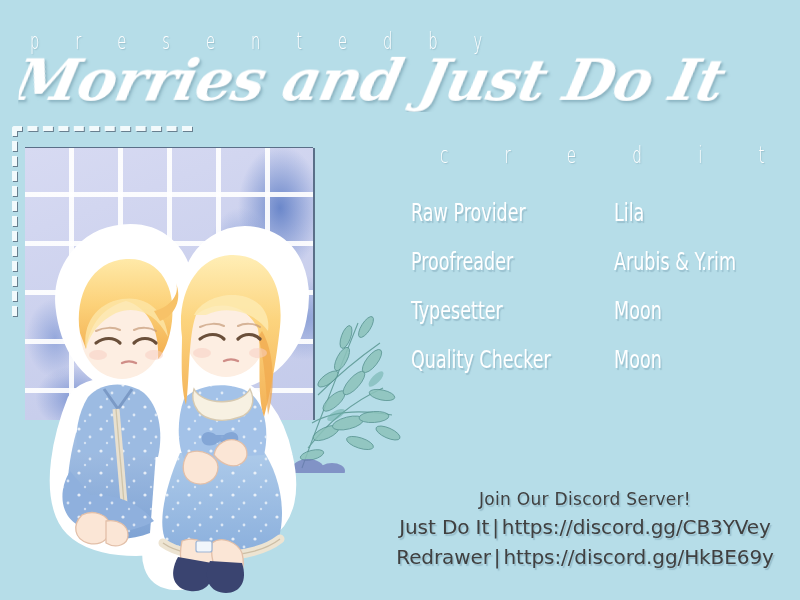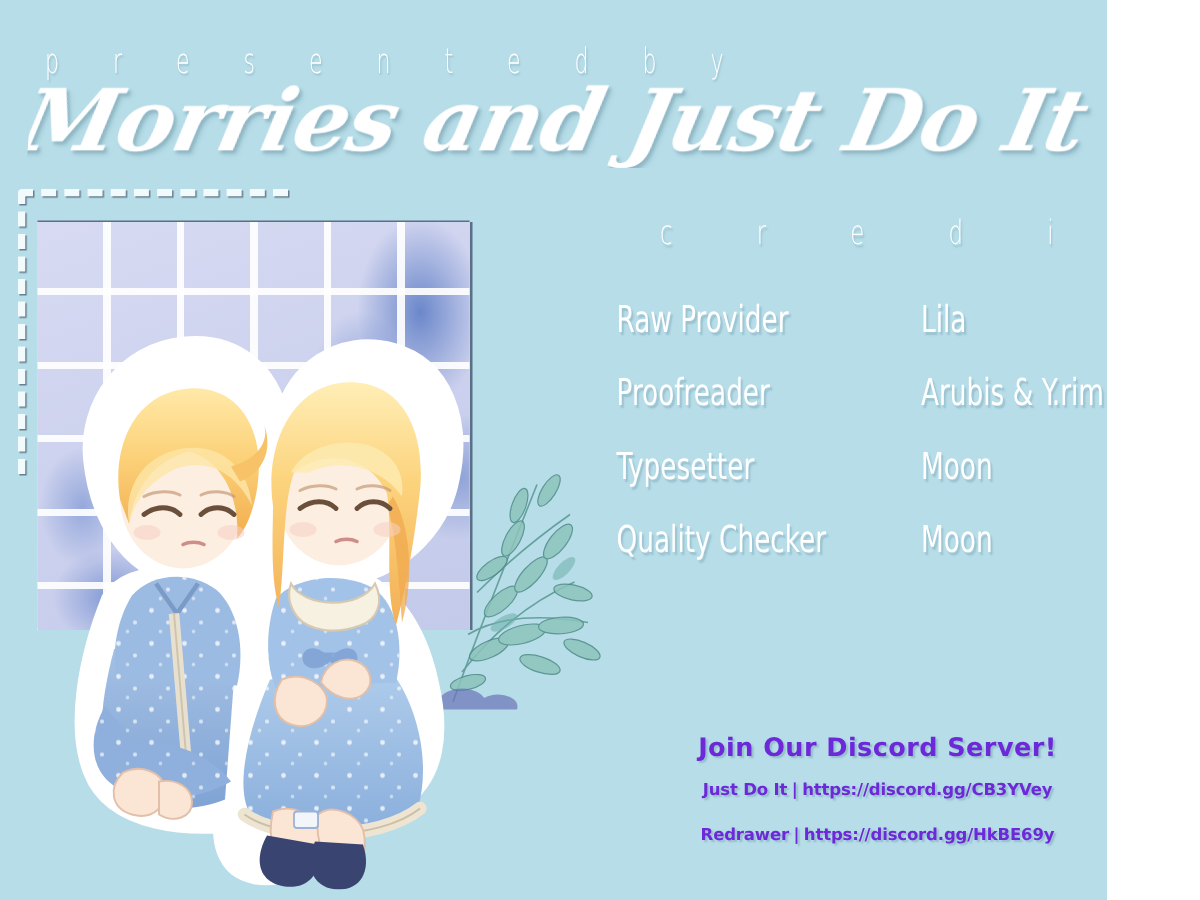--- a/index.html
+++ b/index.html
@@ -9,21 +9,21 @@
   }
   body {
     width: 800px;
     height: 600px;
     overflow: hidden;
     font-family: "Liberation Sans", sans-serif;
   }
 
   #page {
     position: relative;
-    width: 738px;
+    width: 800px;
     height: 600px;
     background: #b6dde8;
     overflow: hidden;
   }
 
   
   .presented-by {
     position: absolute;
     left: 30px;
     top: 27px;
@@ -171,32 +171,32 @@
   
   .discord {
     position: absolute;
     left: 380px;
     top: 487px;
     width: 410px;
     text-align: center;
   }
   .discord-line {
     font-family: "DejaVu Sans", sans-serif;
-    font-weight: 700;
-    color: #6d28d9;
+    font-weight: 400;
+    color: #404040;
     white-space: nowrap;
     text-shadow: 1.5px 1.5px 1px rgba(120,160,178,0.5);
   }
   .discord-title {
     font-size: 17px;
     line-height: 25px;
     letter-spacing: 0.3px;
   }
   .discord-row {
-    font-size: 11px;
+    font-size: 20px;
     line-height: 30px;
     letter-spacing: -0.1px;
   }
   .discord-row .sep { padding: 0 3px; }
 </style>
 </head>
 <body>
 
 <div id="page">
 

